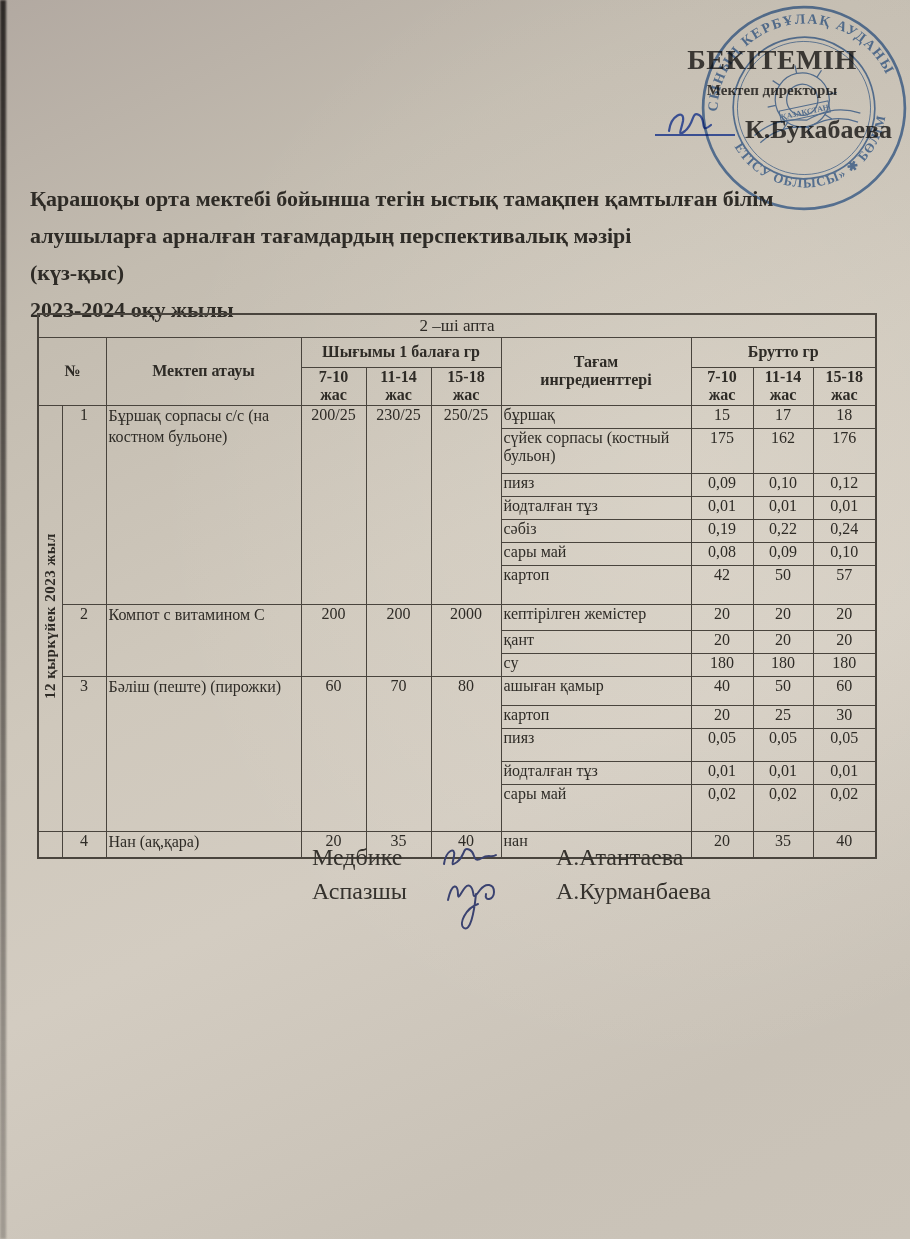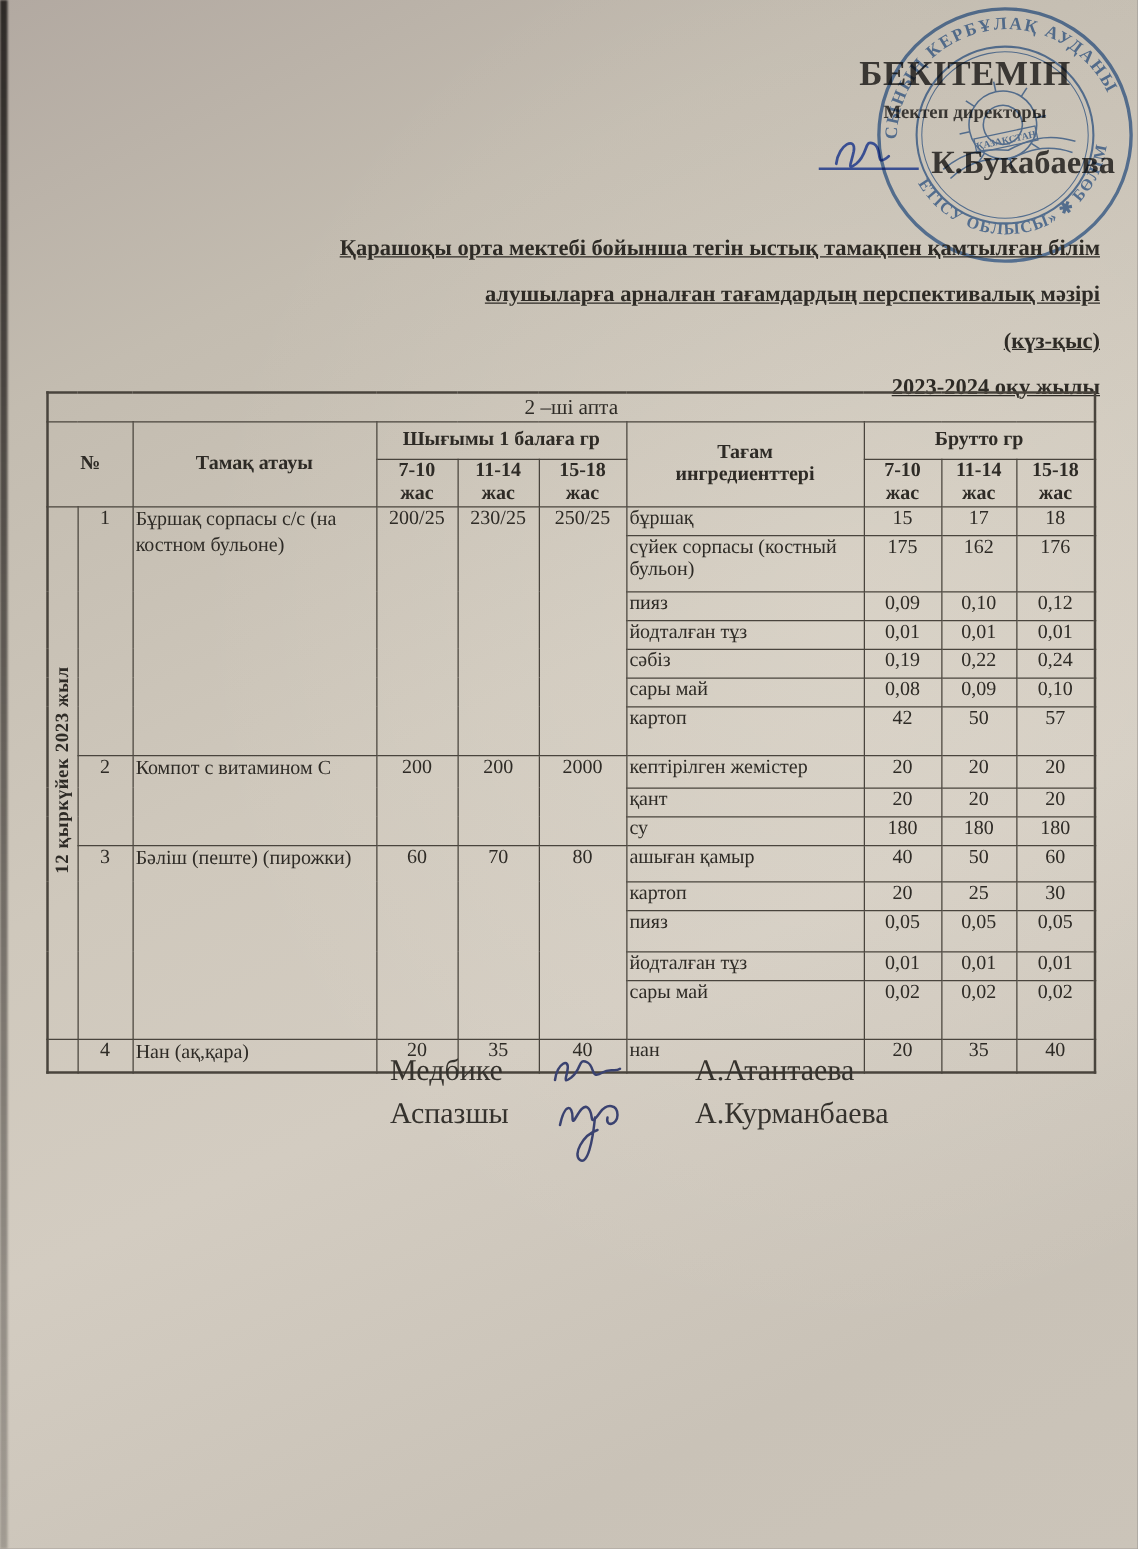--- a/index.html
+++ b/index.html
@@ -32,22 +32,22 @@
   .approval .ap3 .sig-underline{position:absolute;left:0;bottom:9px;width:80px;border-bottom:2px solid #3a4f92;}
   .approval .ap3 .ap-name{font-size:26px;margin-left:4px;}
   
   .stamp{
     position:absolute;left:700px;top:4px;width:208px;height:208px;
     mix-blend-mode:multiply;opacity:.85;transform:rotate(-12deg);
   }
   
   .title{
     position:absolute;top:180px;left:30px;right:30px;
-    text-align:right;color:#2e2b26;font-weight:bold;
-    font-size:18px;line-height:37px;text-decoration:underline;
+    text-align:left;color:#2e2b26;font-weight:bold;
+    font-size:22px;line-height:37px;
   }
   
   table.menu{
     position:absolute;left:37px;top:313px;width:838px;
     border-collapse:collapse;table-layout:fixed;
     color:#2e2b26;
   }
   table.menu td,table.menu th{
     border:1px solid #49443d;
     font-family:"Liberation Serif", serif;
@@ -151,21 +151,21 @@
           <col style="width:62px">
           <col style="width:60px">
           <col style="width:63px">
       </colgroup>
       <thead>
         <tr class="week-row">
           <td colspan="10">2 –ші апта</td>
         </tr>
         <tr class="h1">
           <th colspan="2" rowspan="2">№</th>
-          <th rowspan="2">Тамақ атауы</th>
+          <th rowspan="2">Мектеп атауы</th>
           <th colspan="3">Шығымы 1 балаға  гр</th>
           <th rowspan="2">
             <span style="display:block">Тағам</span>
             <span style="display:block">ингредиенттері</span>
           </th>
           <th colspan="3">Брутто гр</th>
         </tr>
         <tr class="h2">
           <th>
               <span style="display:block">7-10</span>

